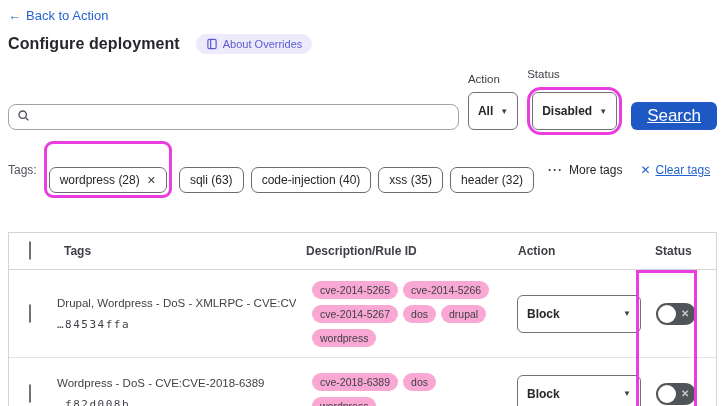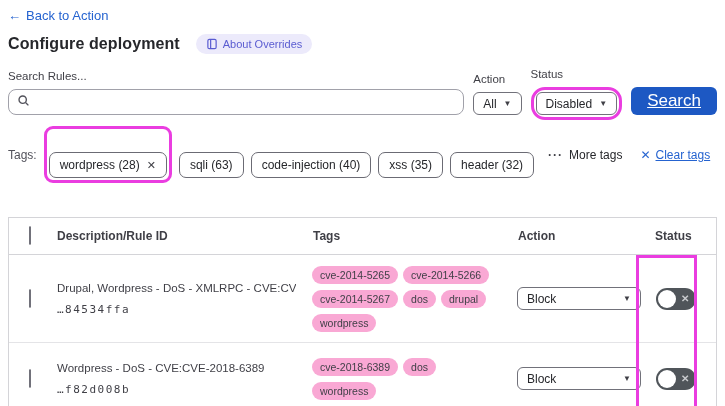--- a/index.html
+++ b/index.html
@@ -32,22 +32,22 @@
   
   .filter-row { display: flex; align-items: flex-end; gap: 9px; }
   .field-label { font-size: 11.5px; color: #3f3f46; margin-bottom: 7px; }
   .search-wrap { flex: 1; }
   .search-input {
     height: 26px; border: 1px solid #a1a1aa; border-radius: 8px;
     display: flex; align-items: center; padding: 0 8px; background: #fff; cursor: text;
   }
   .dropdown {
     border: 1px solid #71717a; border-radius: 6px; background: #fff;
-    height: 23px; padding: 8px 9px; font-size: 12px; color: #26272b;
-    display: inline-flex; align-items: center; gap: 7px; cursor: pointer; white-space: nowrap;
+    height: 38px; padding: 8px 9px; font-size: 12px; color: #26272b;
+    display: inline-flex; align-items: center; gap: 7px; cursor: pointer; white-space: nowrap; font-weight: bold;
   }
   .caret { font-size: 8px; color: #3f3f46; }
   .hl-box { border: 3px solid #ea3de0; border-radius: 14px; padding: 2px; }
   .status-hl { margin-bottom: -5px; }
   .search-btn {
     background: #1d58c3; color: #fff; border: none; border-radius: 6px;
     font-size: 17px; font-family: inherit; padding: 0 16px; height: 28px; cursor: pointer; text-decoration: underline;
   }
 
   
@@ -114,21 +114,20 @@
           <rect x="2.5" y="1.8" width="11" height="12.4" rx="2"></rect>
           <line x1="6.2" y1="1.8" x2="6.2" y2="14.2"></line>
         </svg>
       </span>
       <span>About Overrides</span>
     </span>
   </div>
 
   <div class="filter-row">
     <div class="search-wrap">
-      <div class="field-label">Search Rules...</div>
       <div class="search-input">
         <span>
           <svg width="13" height="13" viewBox="0 0 16 16" fill="none" stroke="#52525b" stroke-width="1.7">
             <circle cx="7" cy="7" r="4.5"></circle>
             <line x1="10.5" y1="10.5" x2="14" y2="14"></line>
           </svg>
         </span>
       </div>
     </div>
 
@@ -172,22 +171,22 @@
     <span class="clear-tags">
       <span>✕</span>
       <span class="clear-label">Clear tags</span>
     </span>
   </div>
 
   <div class="table-wrap">
 
     <div class="trow thead">
       <div><span class="checkbox"></span></div>
+      <div class="th" style="padding-left:7px">Tags</div>
       <div class="th">Description/Rule ID</div>
-      <div class="th" style="padding-left:7px">Tags</div>
       <div class="th pad9">Action</div>
       <div class="th pad9">Status</div>
     </div>
 
     <div class="trow r1">
       <div><span class="checkbox"></span></div>
       <div class="desc-cell">
         <div class="desc-line">Drupal, Wordpress - DoS - XMLRPC - CVE:CVE-2...</div>
         <div class="rule-id">…84534ffa</div>
       </div>

